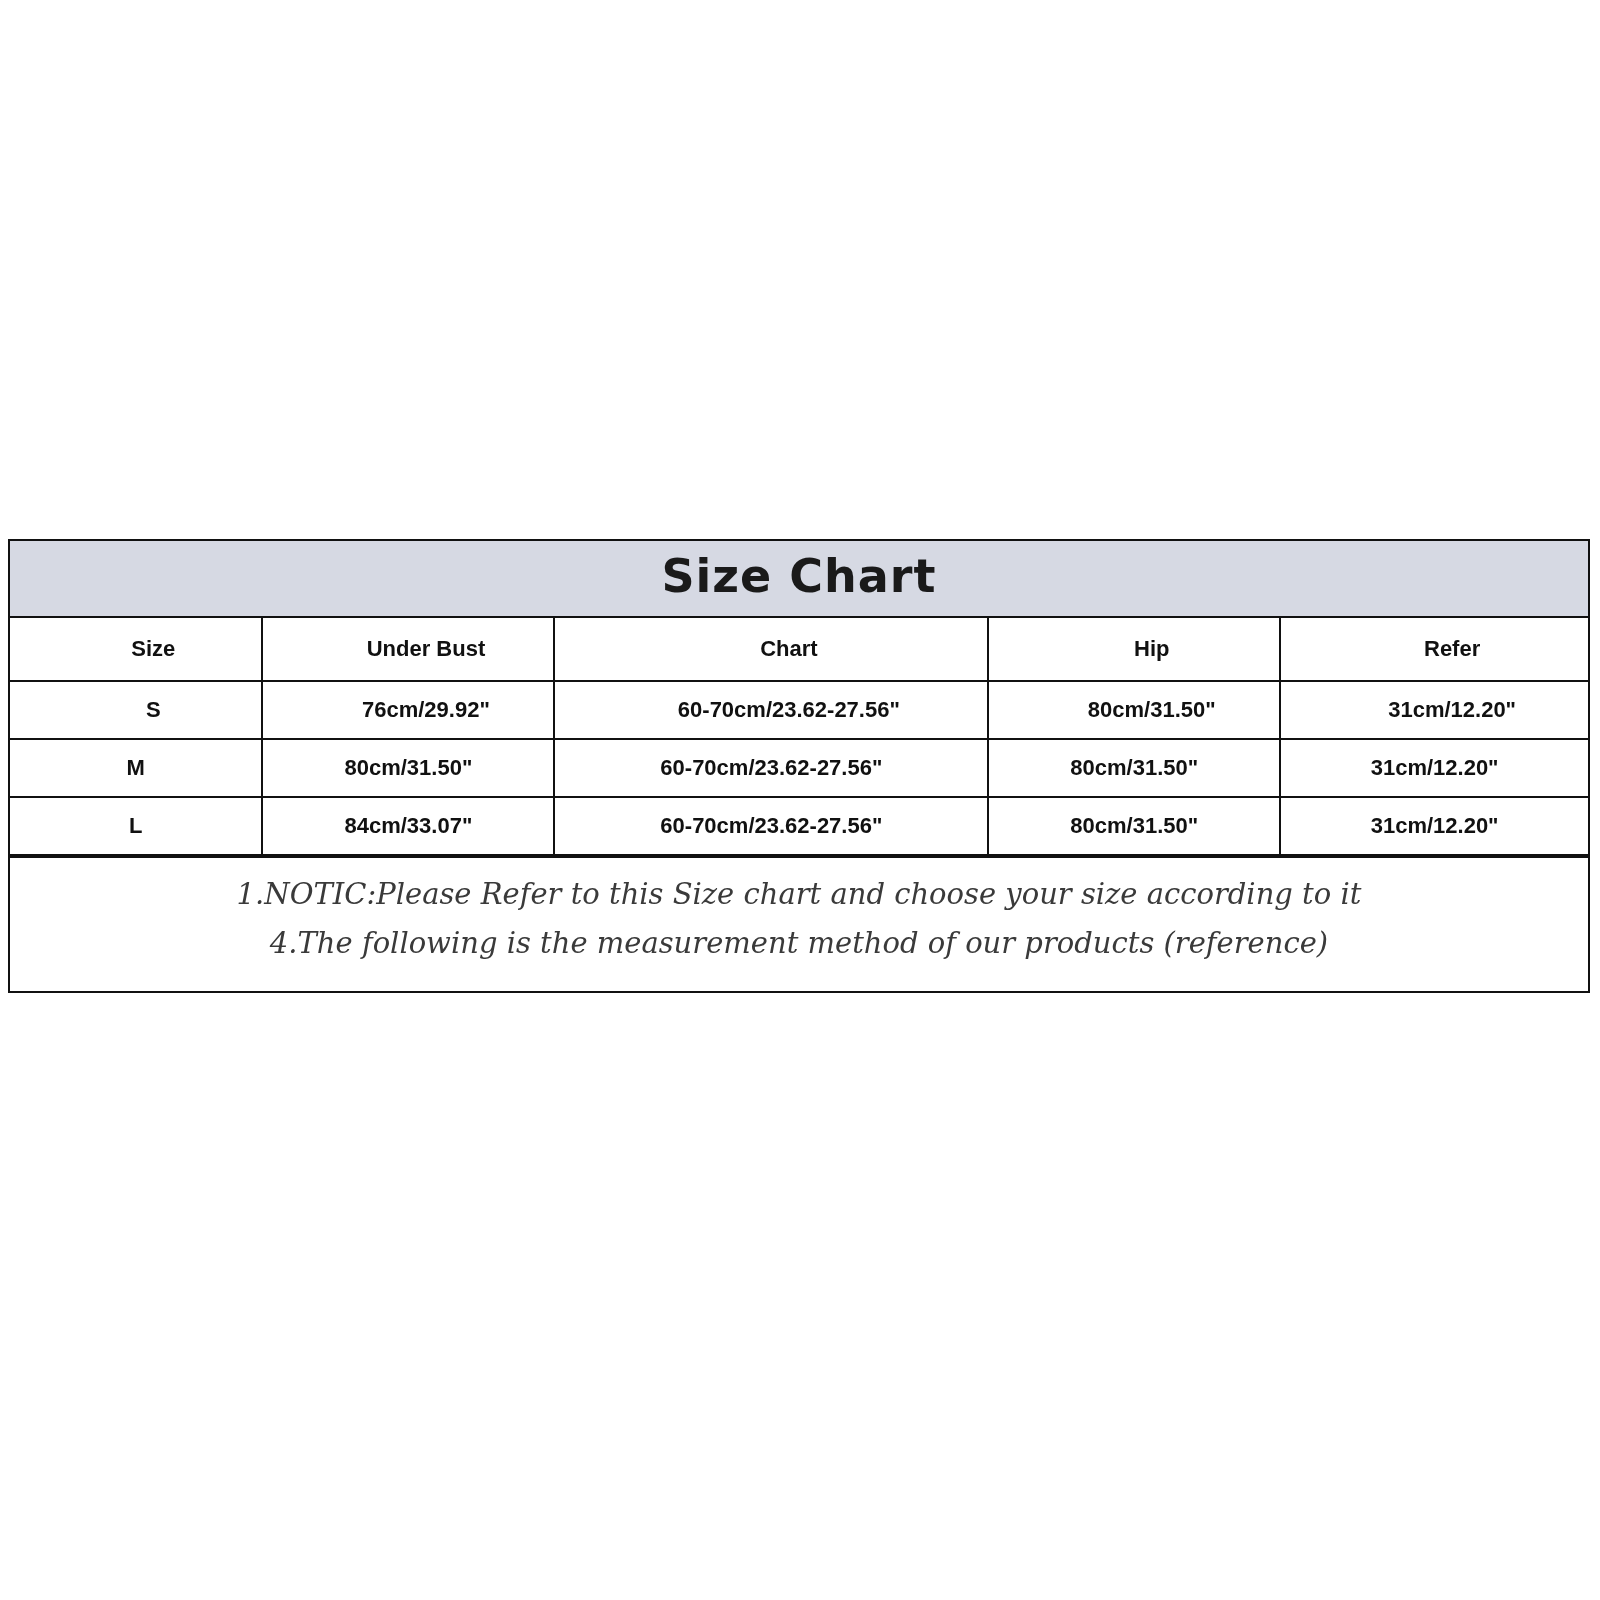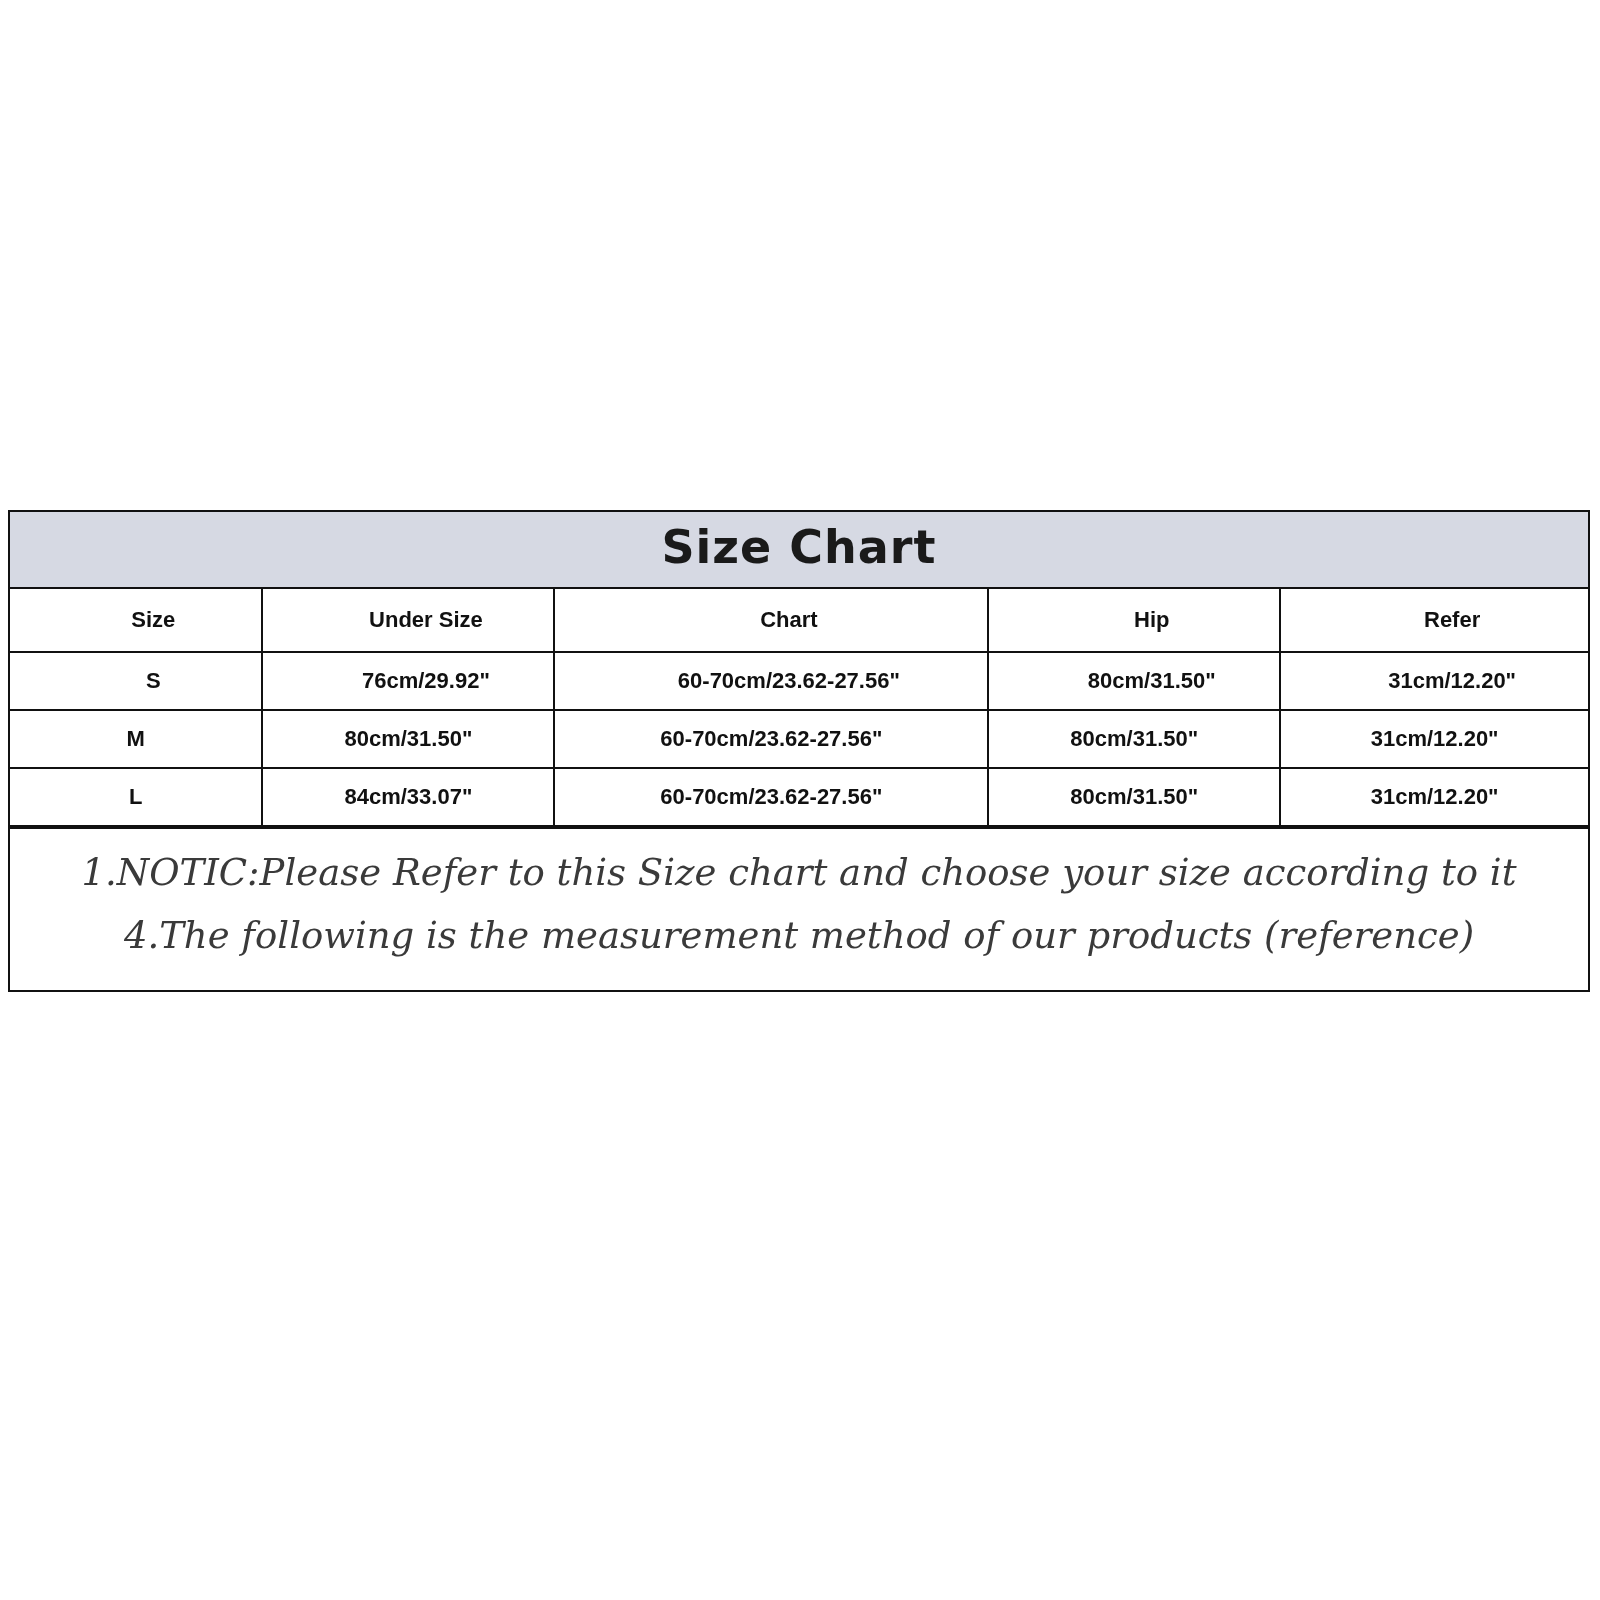--- a/index.html
+++ b/index.html
@@ -18,21 +18,21 @@
     position: absolute;
     left: 0;
     top: 0;
     width: 1600px;
     height: 1600px;
     background: #ffffff;
   }
   .chart-wrap {
     position: absolute;
     left: 8px;
-    top: 510px;
+    top: 539px;
     width: 1582px;
     border: 2px solid #111111;
     box-sizing: border-box;
     background: #ffffff;
   }
   .chart-title-row {
     background: #d6d9e3;
     border-bottom: 2px solid #111111;
     text-align: center;
     padding: 10px 0 14px 0;
@@ -75,21 +75,21 @@
   .col-length { width: 19.5%; }
 
   .notes {
     border-top: 2px solid #111111;
     padding: 12px 10px 22px 10px;
     text-align: center;
   }
   .note-line {
     font-family: "DejaVu Serif", serif;
     font-style: italic;
-    font-size: 37px;
+    font-size: 29px;
     color: #3a3a3a;
     line-height: 1.72;
     white-space: nowrap;
   }
 </style>
 </head>
 <body>
 
 <div id="canvas">
 
@@ -103,21 +103,21 @@
       <colgroup>
         <col class="col-size">
         <col class="col-bust">
         <col class="col-waist">
         <col class="col-hip">
         <col class="col-length">
       </colgroup>
       <thead>
         <tr>
           <th>Size</th>
-          <th>Under Size</th>
+          <th>Under Bust</th>
           <th>Chart</th>
           <th>Hip</th>
           <th>Refer</th>
         </tr>
       </thead>
       <tbody>
         <tr>
           <td>S</td>
           <td>76cm/29.92"</td>
           <td>60-70cm/23.62-27.56"</td>

